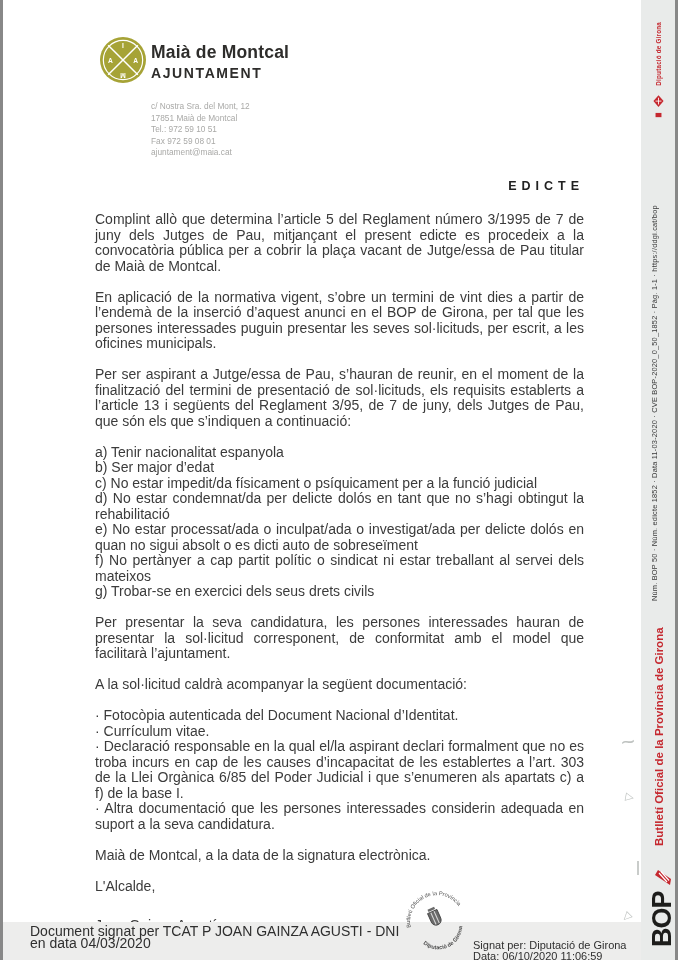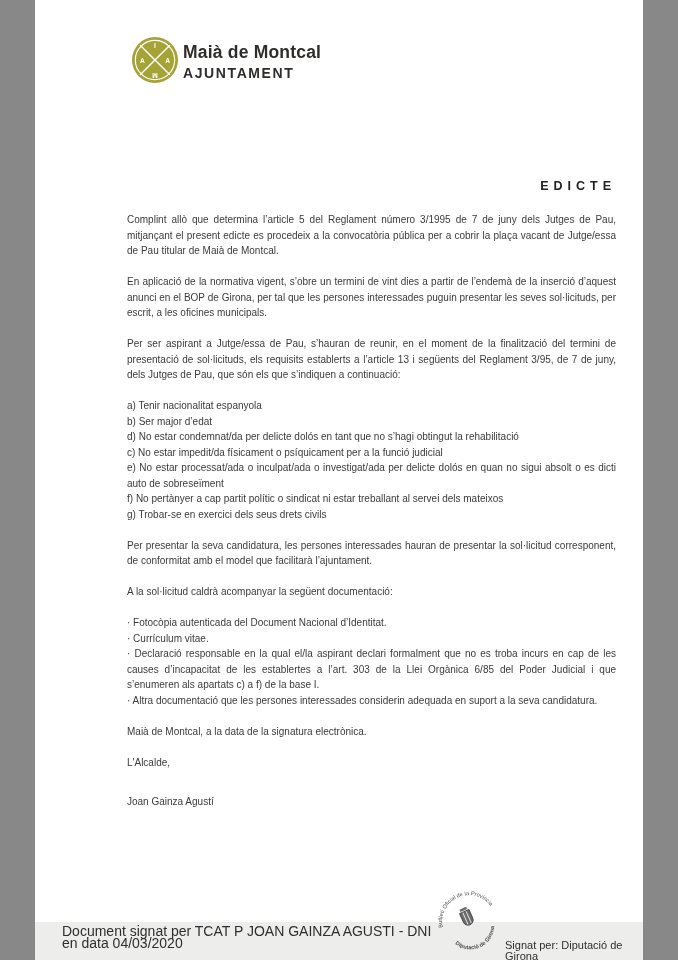--- a/index.html
+++ b/index.html
@@ -1,34 +1,34 @@
 <!DOCTYPE html>
 <html><head>
 <meta charset="utf-8">
 <style>
   * { margin:0; padding:0; box-sizing:border-box; }
   html,body { background:#888; }
   .page {
-    position:relative; width:608px; height:960px; margin:0 auto;
+    position:relative; width:672px; height:960px; margin:0 auto;
     background:#ffffff; overflow:hidden;
     font-family:"Liberation Sans", sans-serif; color:#3c3c3c;
   }
   
   .logo-svg { position:absolute; left:97px; top:37px; width:46px; height:46px; }
   .hdr-text { position:absolute; left:148px; top:42px; color:#2e2d2b; }
   .muni-name { font-size:17.5px; font-weight:700; letter-spacing:.2px; }
   .muni-org  { font-size:14px;  font-weight:700; letter-spacing:1.6px; margin-top:2px; }
   .address   { position:absolute; left:148px; top:101px; font-size:8.3px;
                line-height:11.5px; color:#a9a9a7; }
   
   .doc-title { position:absolute; left:92px; top:179px; width:489px;
                text-align:right; font-size:12.5px; font-weight:700;
                letter-spacing:5px; color:#222; }
   .doc-body  { position:absolute; left:92px; top:212px; width:489px;
-               font-size:10px; line-height:15.5px; text-align:justify; color:#3b3b3b; }
+               font-size:14px; line-height:15.5px; text-align:justify; color:#3b3b3b; }
   .doc-body p { margin-bottom:15.5px; }
   .doc-body .list { margin-bottom:15.5px; }
   .doc-body .li { text-align:justify; }
   .signer { margin-top:24px; }
   
   .sidebar-bg { position:absolute; left:638px; top:0; width:40px; height:960px;
                 background:#e9ebea; }
   .rot { position:absolute; transform:rotate(-90deg); transform-origin:0 0;
          white-space:nowrap; }
   .dipu-lockup { left:645px; top:118px; width:96px; height:20px;
@@ -72,33 +72,40 @@
     <text x="48" y="34.5" font-size="9" font-weight="bold" fill="#ffffff" text-anchor="middle" font-family="Liberation Sans, sans-serif">A</text>
     <text x="31" y="55" font-size="9" font-weight="bold" fill="#ffffff" text-anchor="middle" font-family="Liberation Sans, sans-serif" transform="rotate(180 31 51.5)">M</text>
     <text x="14" y="34.5" font-size="9" font-weight="bold" fill="#ffffff" text-anchor="middle" font-family="Liberation Sans, sans-serif">A</text>
   </svg>
 
   <div class="hdr-text">
     <div class="muni-name">Maià de Montcal</div>
     <div class="muni-org">AJUNTAMENT</div>
   </div>
 
+  <div class="address">
+    <div>c/ Nostra Sra. del Mont, 12</div>
+    <div>17851 Maià de Montcal</div>
+    <div>Tel.: 972 59 10 51</div>
+    <div>Fax 972 59 08 01</div>
+    <div>ajuntament@maia.cat</div>
+  </div>
 
   <div class="doc-title">EDICTE</div>
 
   <div class="doc-body">
     <p>Complint allò que determina l’article 5 del Reglament número 3/1995 de 7 de juny dels Jutges de Pau, mitjançant el present edicte es procedeix a la convocatòria pública per a cobrir la plaça vacant de Jutge/essa de Pau titular de Maià de Montcal.</p>
     <p>En aplicació de la normativa vigent, s’obre un termini de vint dies a partir de l’endemà de la inserció d’aquest anunci en el BOP de Girona, per tal que les persones interessades puguin presentar les seves sol·licituds, per escrit, a les oficines municipals.</p>
     <p>Per ser aspirant a Jutge/essa de Pau, s’hauran de reunir, en el moment de la finalització del termini de presentació de sol·licituds, els requisits establerts a l’article 13 i següents del Reglament 3/95, de 7 de juny, dels Jutges de Pau, que són els que s’indiquen a continuació:</p>
 
     <div class="list">
       <div class="li">a) Tenir nacionalitat espanyola</div>
       <div class="li">b) Ser major d’edat</div>
+      <div class="li">c) No estar impedit/da físicament o psíquicament per a la funció judicial</div>
       <div class="li">d) No estar condemnat/da per delicte dolós en tant que no s’hagi obtingut la rehabilitació</div>
-      <div class="li">c) No estar impedit/da físicament o psíquicament per a la funció judicial</div>
       <div class="li">e) No estar processat/ada o inculpat/ada o investigat/ada per delicte dolós en quan no sigui absolt o es dicti auto de sobreseïment</div>
       <div class="li">f) No pertànyer a cap partit polític o sindicat ni estar treballant al servei dels mateixos</div>
       <div class="li">g) Trobar-se en exercici dels seus drets civils</div>
     </div>
 
     <p>Per presentar la seva candidatura, les persones interessades hauran de presentar la sol·licitud corresponent, de conformitat amb el model que facilitarà l’ajuntament.</p>
     <p>A la sol·licitud caldrà acompanyar la següent documentació:</p>
 
     <div class="list">
       <div class="li">· Fotocòpia autenticada del Document Nacional d’Identitat.</div>

